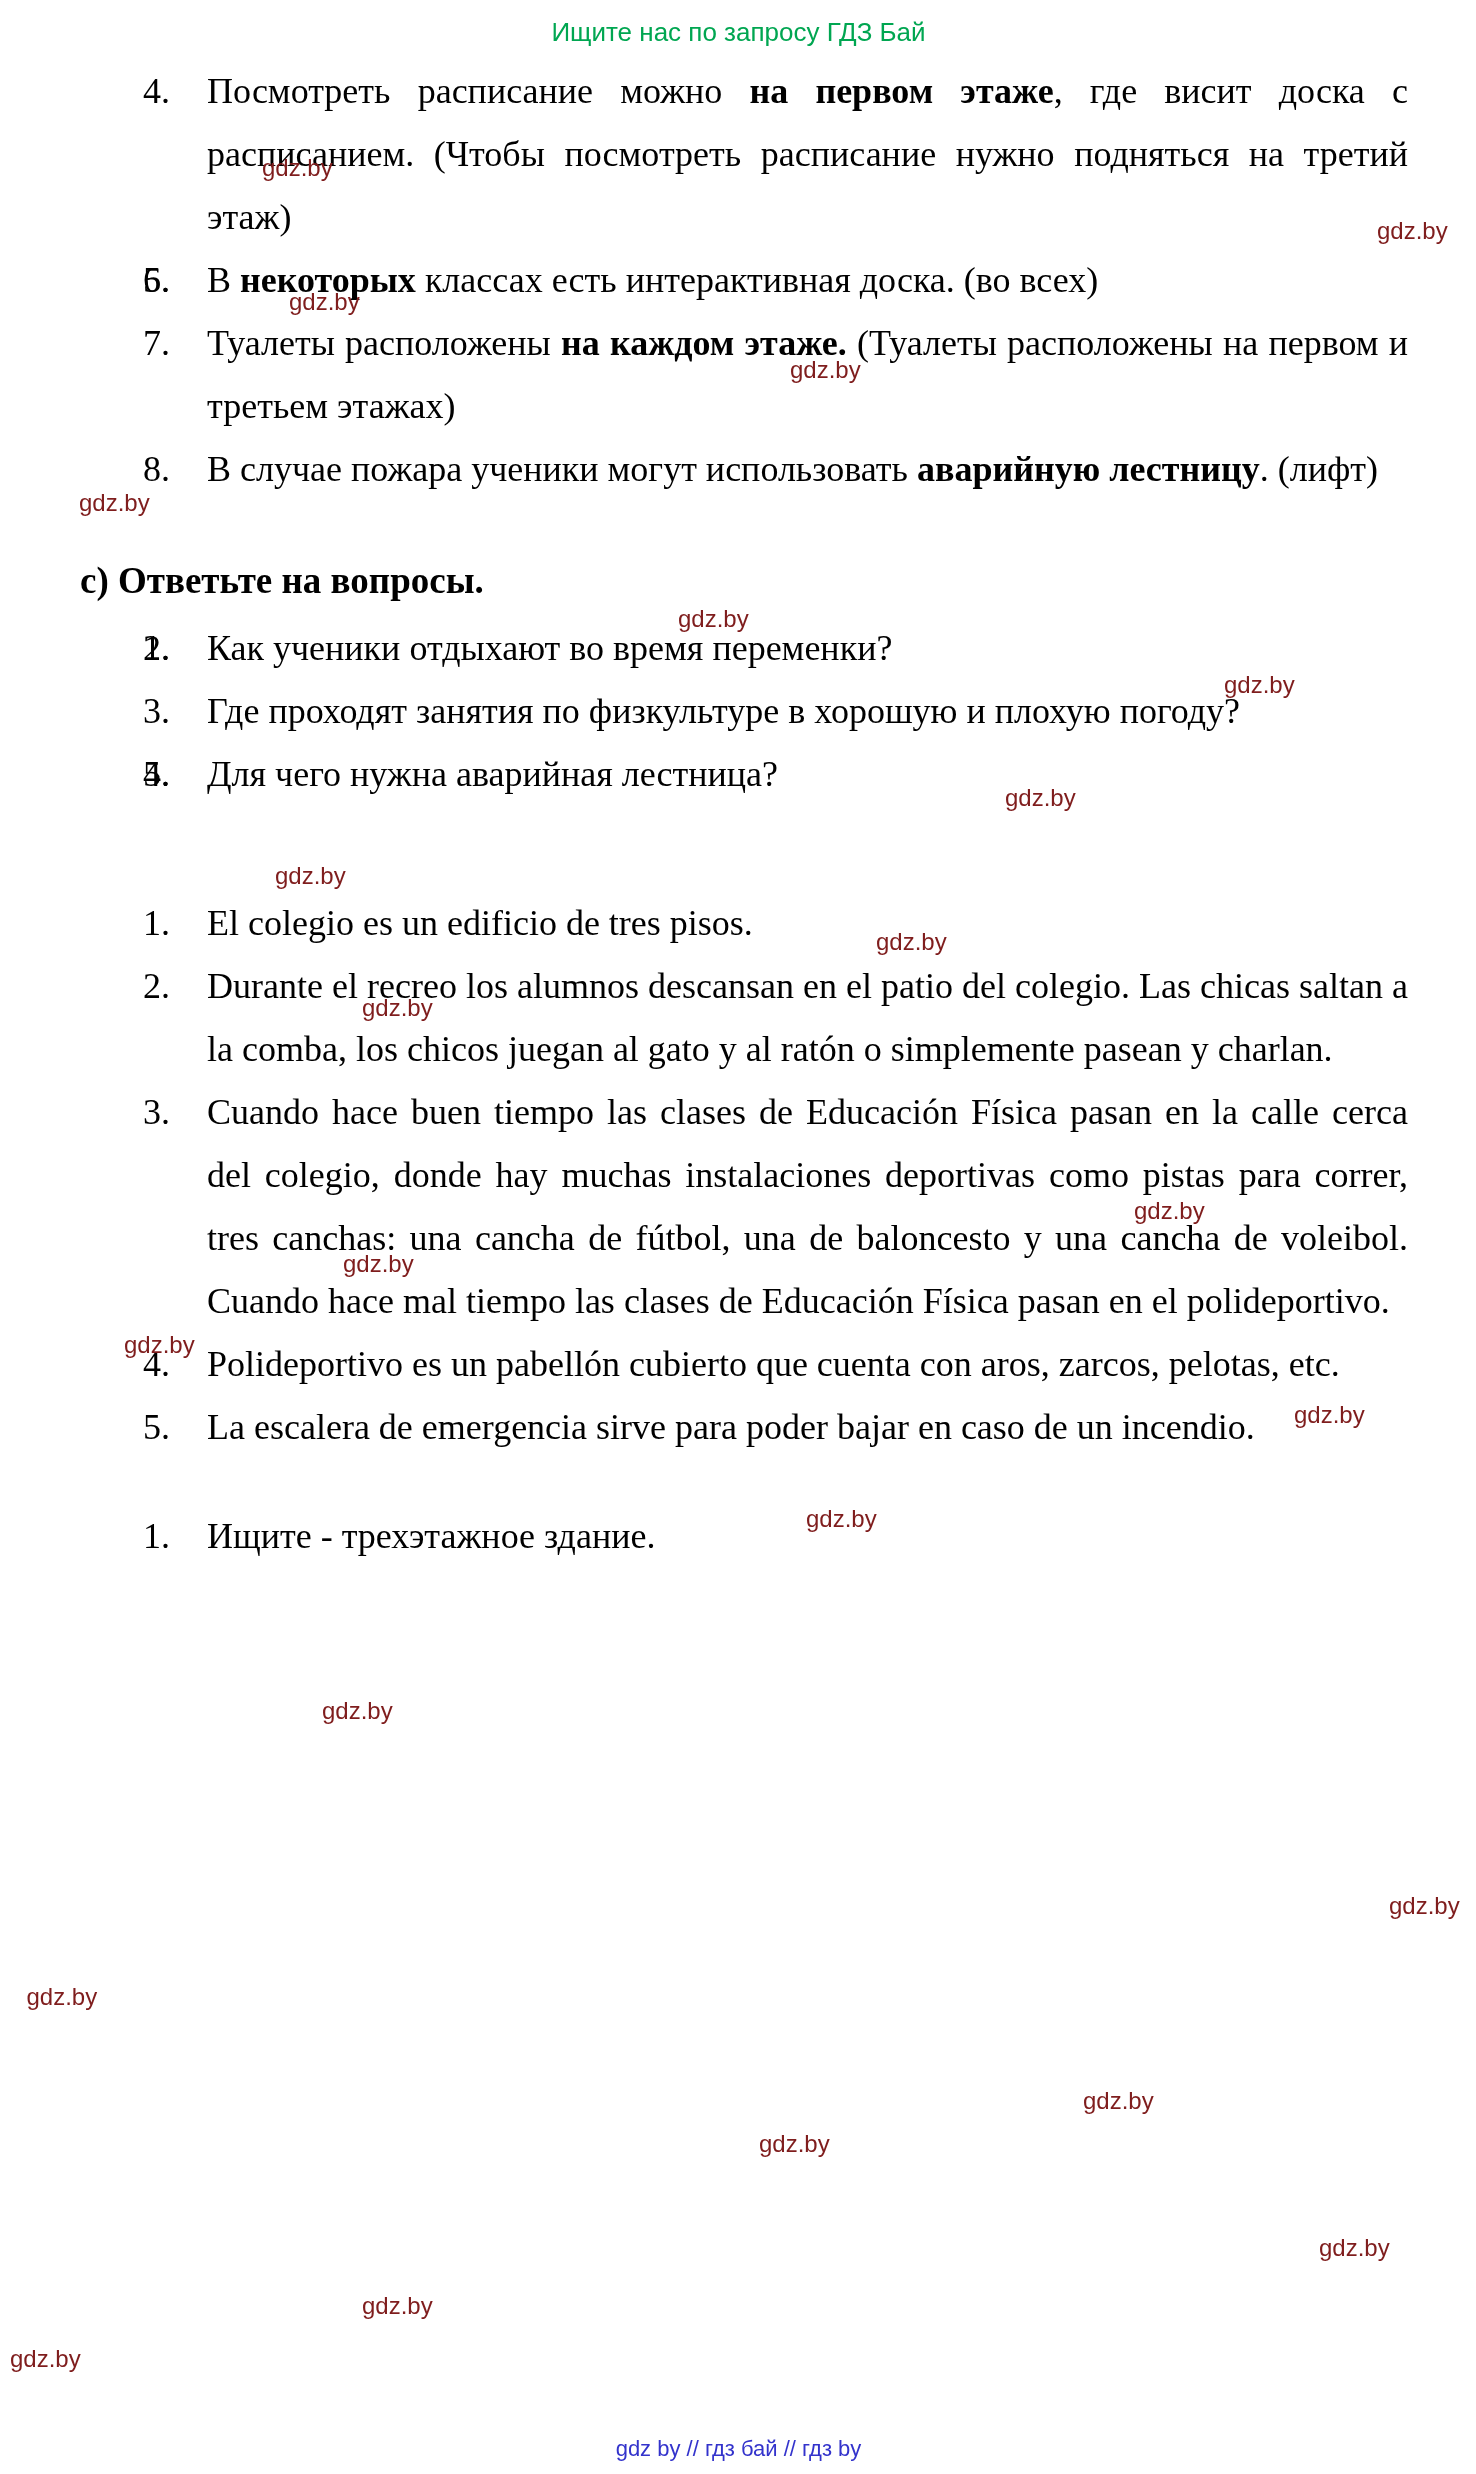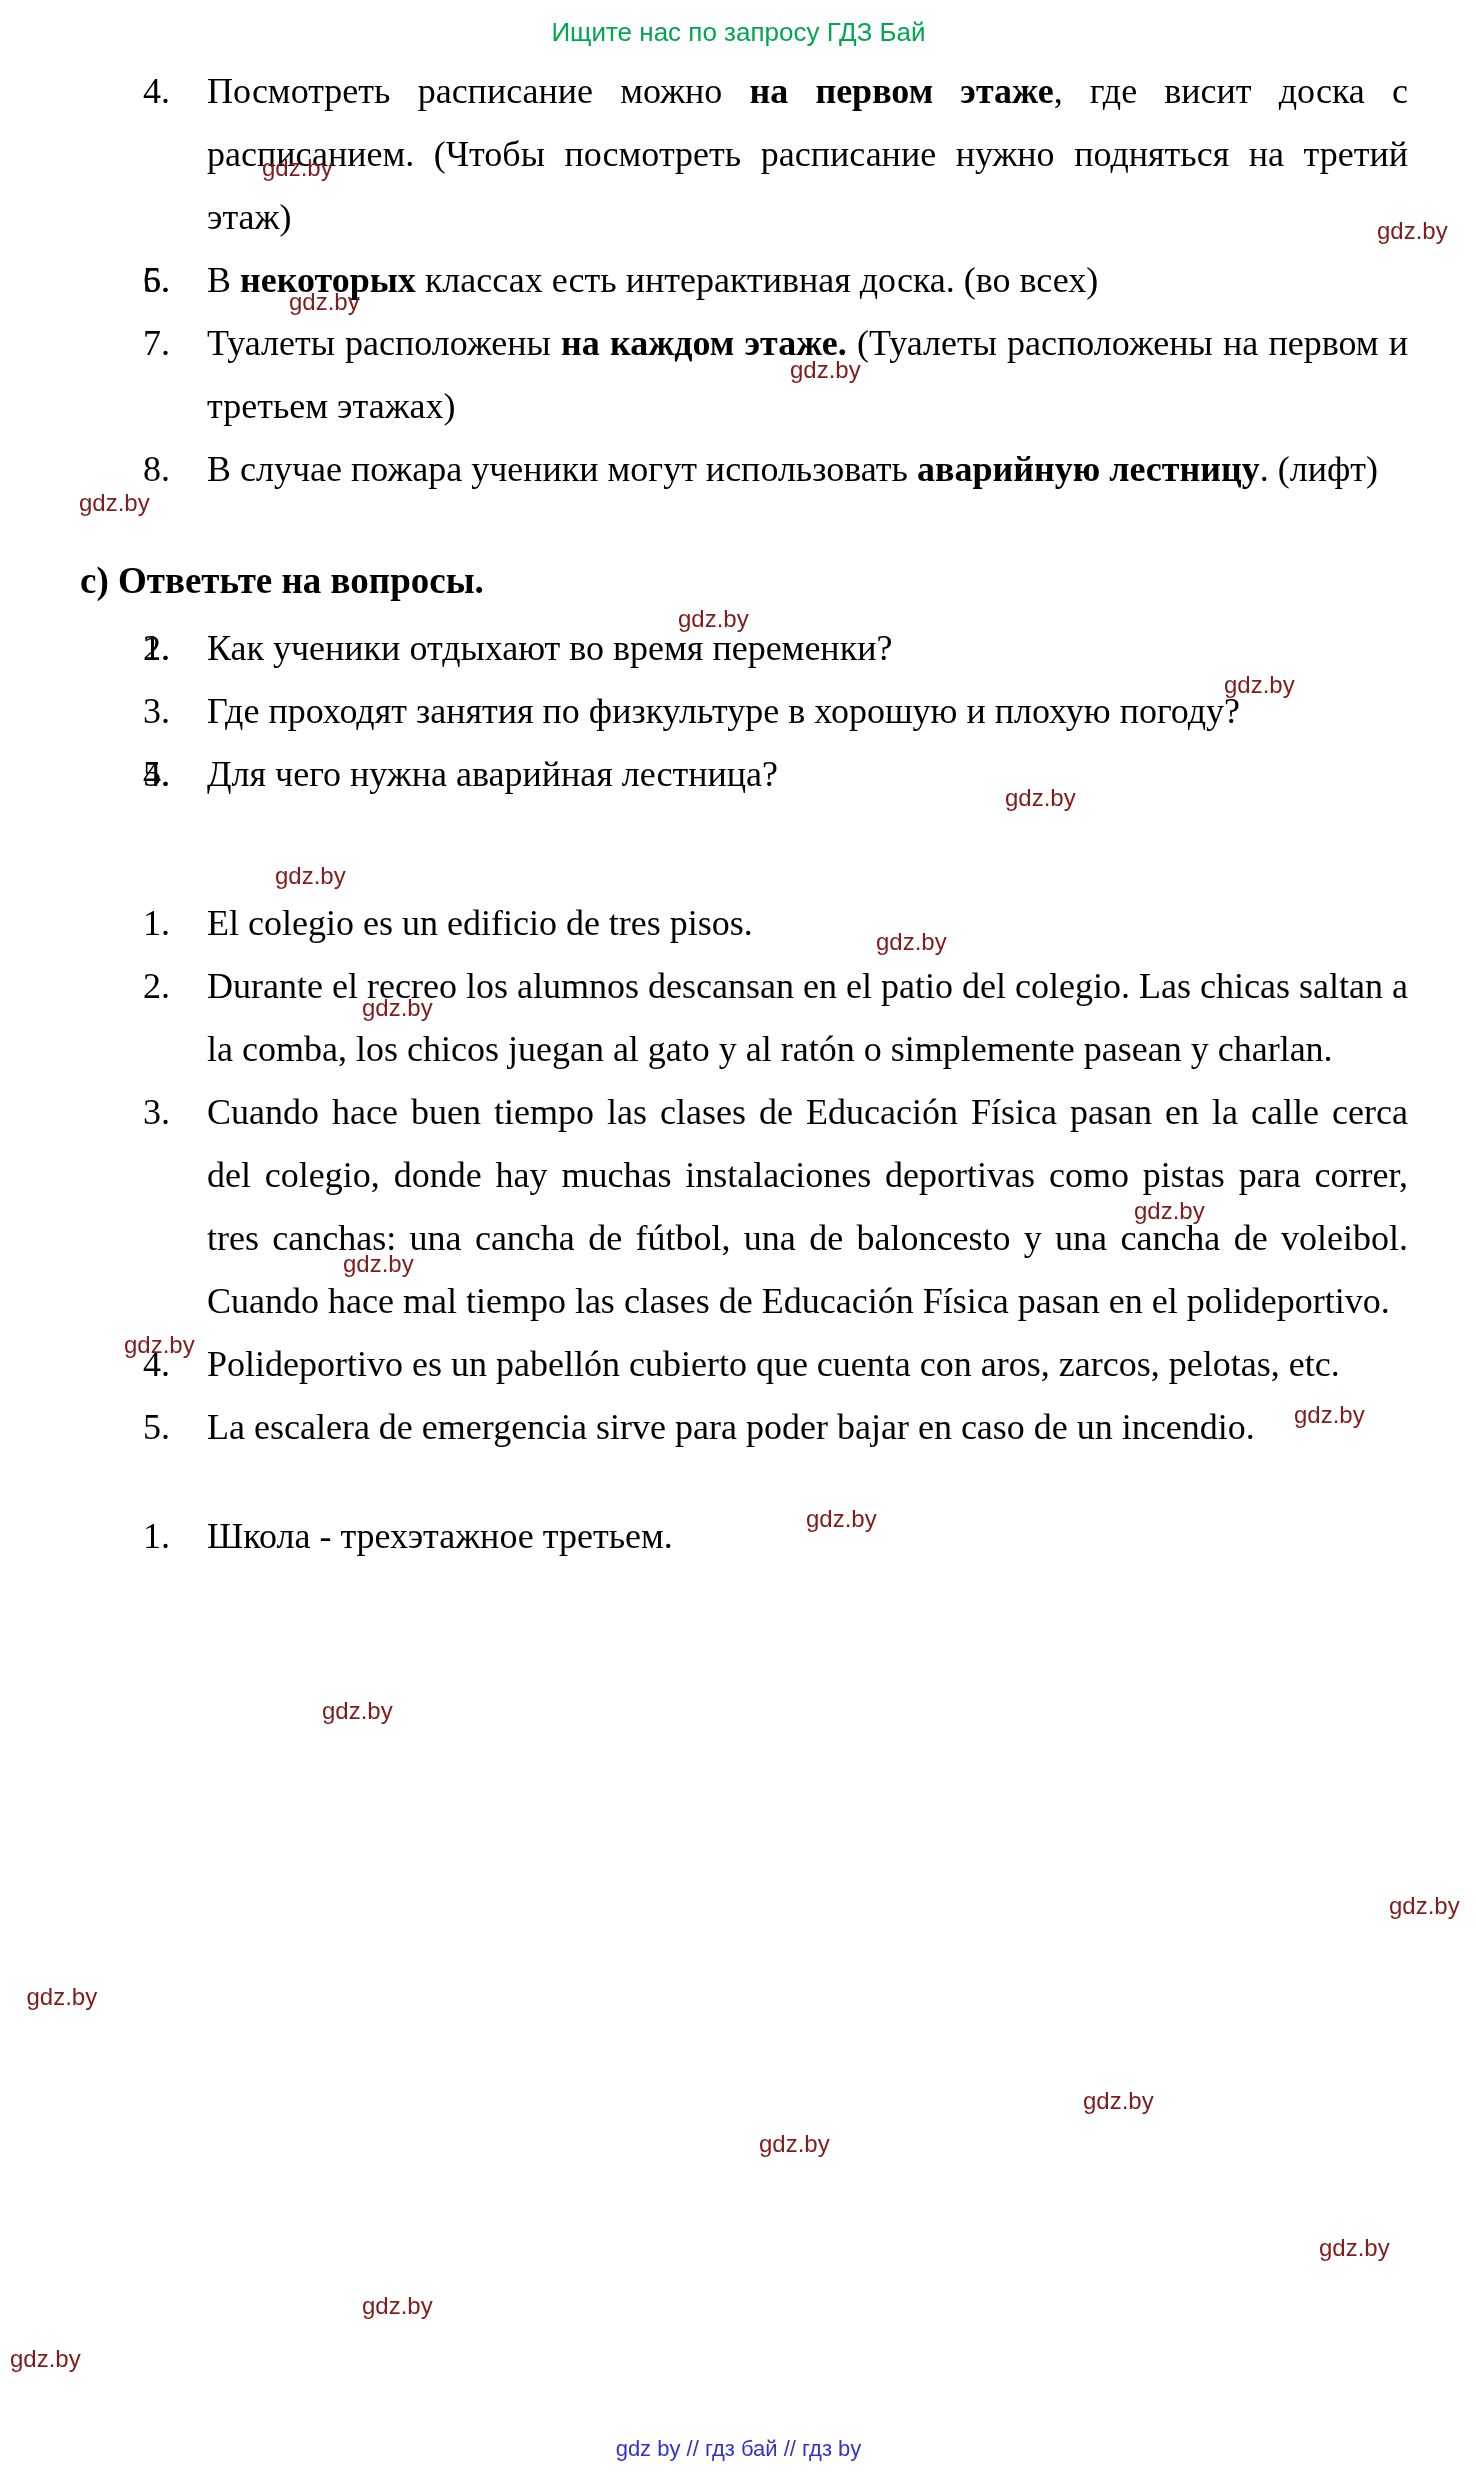--- a/index.html
+++ b/index.html
@@ -97,21 +97,21 @@
 
     <div id="spanish-list">
         <div class="item"><span class="num">1.</span><span>El colegio es un edificio de tres pisos.</span></div>
         <div class="item"><span class="num">2.</span><span>Durante el recreo los alumnos descansan en el patio del colegio. Las chicas saltan a la comba, los chicos juegan al gato y al ratón o simplemente pasean y charlan.</span></div>
         <div class="item"><span class="num">3.</span><span>Cuando hace buen tiempo las clases de Educación Física pasan en la calle cerca del colegio, donde hay muchas instalaciones deportivas como pistas para correr, tres canchas: una cancha de fútbol, una de baloncesto y una cancha de voleibol. Cuando hace mal tiempo las clases de Educación Física pasan en el polideportivo.</span></div>
         <div class="item"><span class="num">4.</span><span>Polideportivo es un pabellón cubierto que cuenta con aros, zarcos, pelotas, etc.</span></div>
         <div class="item"><span class="num">5.</span><span>La escalera de emergencia sirve para poder bajar en caso de un incendio.</span></div>
       </div>
 
     <div id="extra-list">
-        <div class="item"><span class="num">1.</span><span>Школа - трехэтажное третьем.</span></div>
+        <div class="item"><span class="num">1.</span><span>Ищите - трехэтажное здание.</span></div>
       </div>
 
   </div>
 
   <div id="watermark-layer">
       <span class="watermark" style="left: 262px; top: 154px;">gdz.by</span>
       <span class="watermark" style="left: 1377px; top: 217px;">gdz.by</span>
       <span class="watermark" style="left: 289px; top: 288px;">gdz.by</span>
       <span class="watermark" style="left: 790px; top: 356px;">gdz.by</span>
       <span class="watermark" style="left: 79px; top: 489px;">gdz.by</span>

